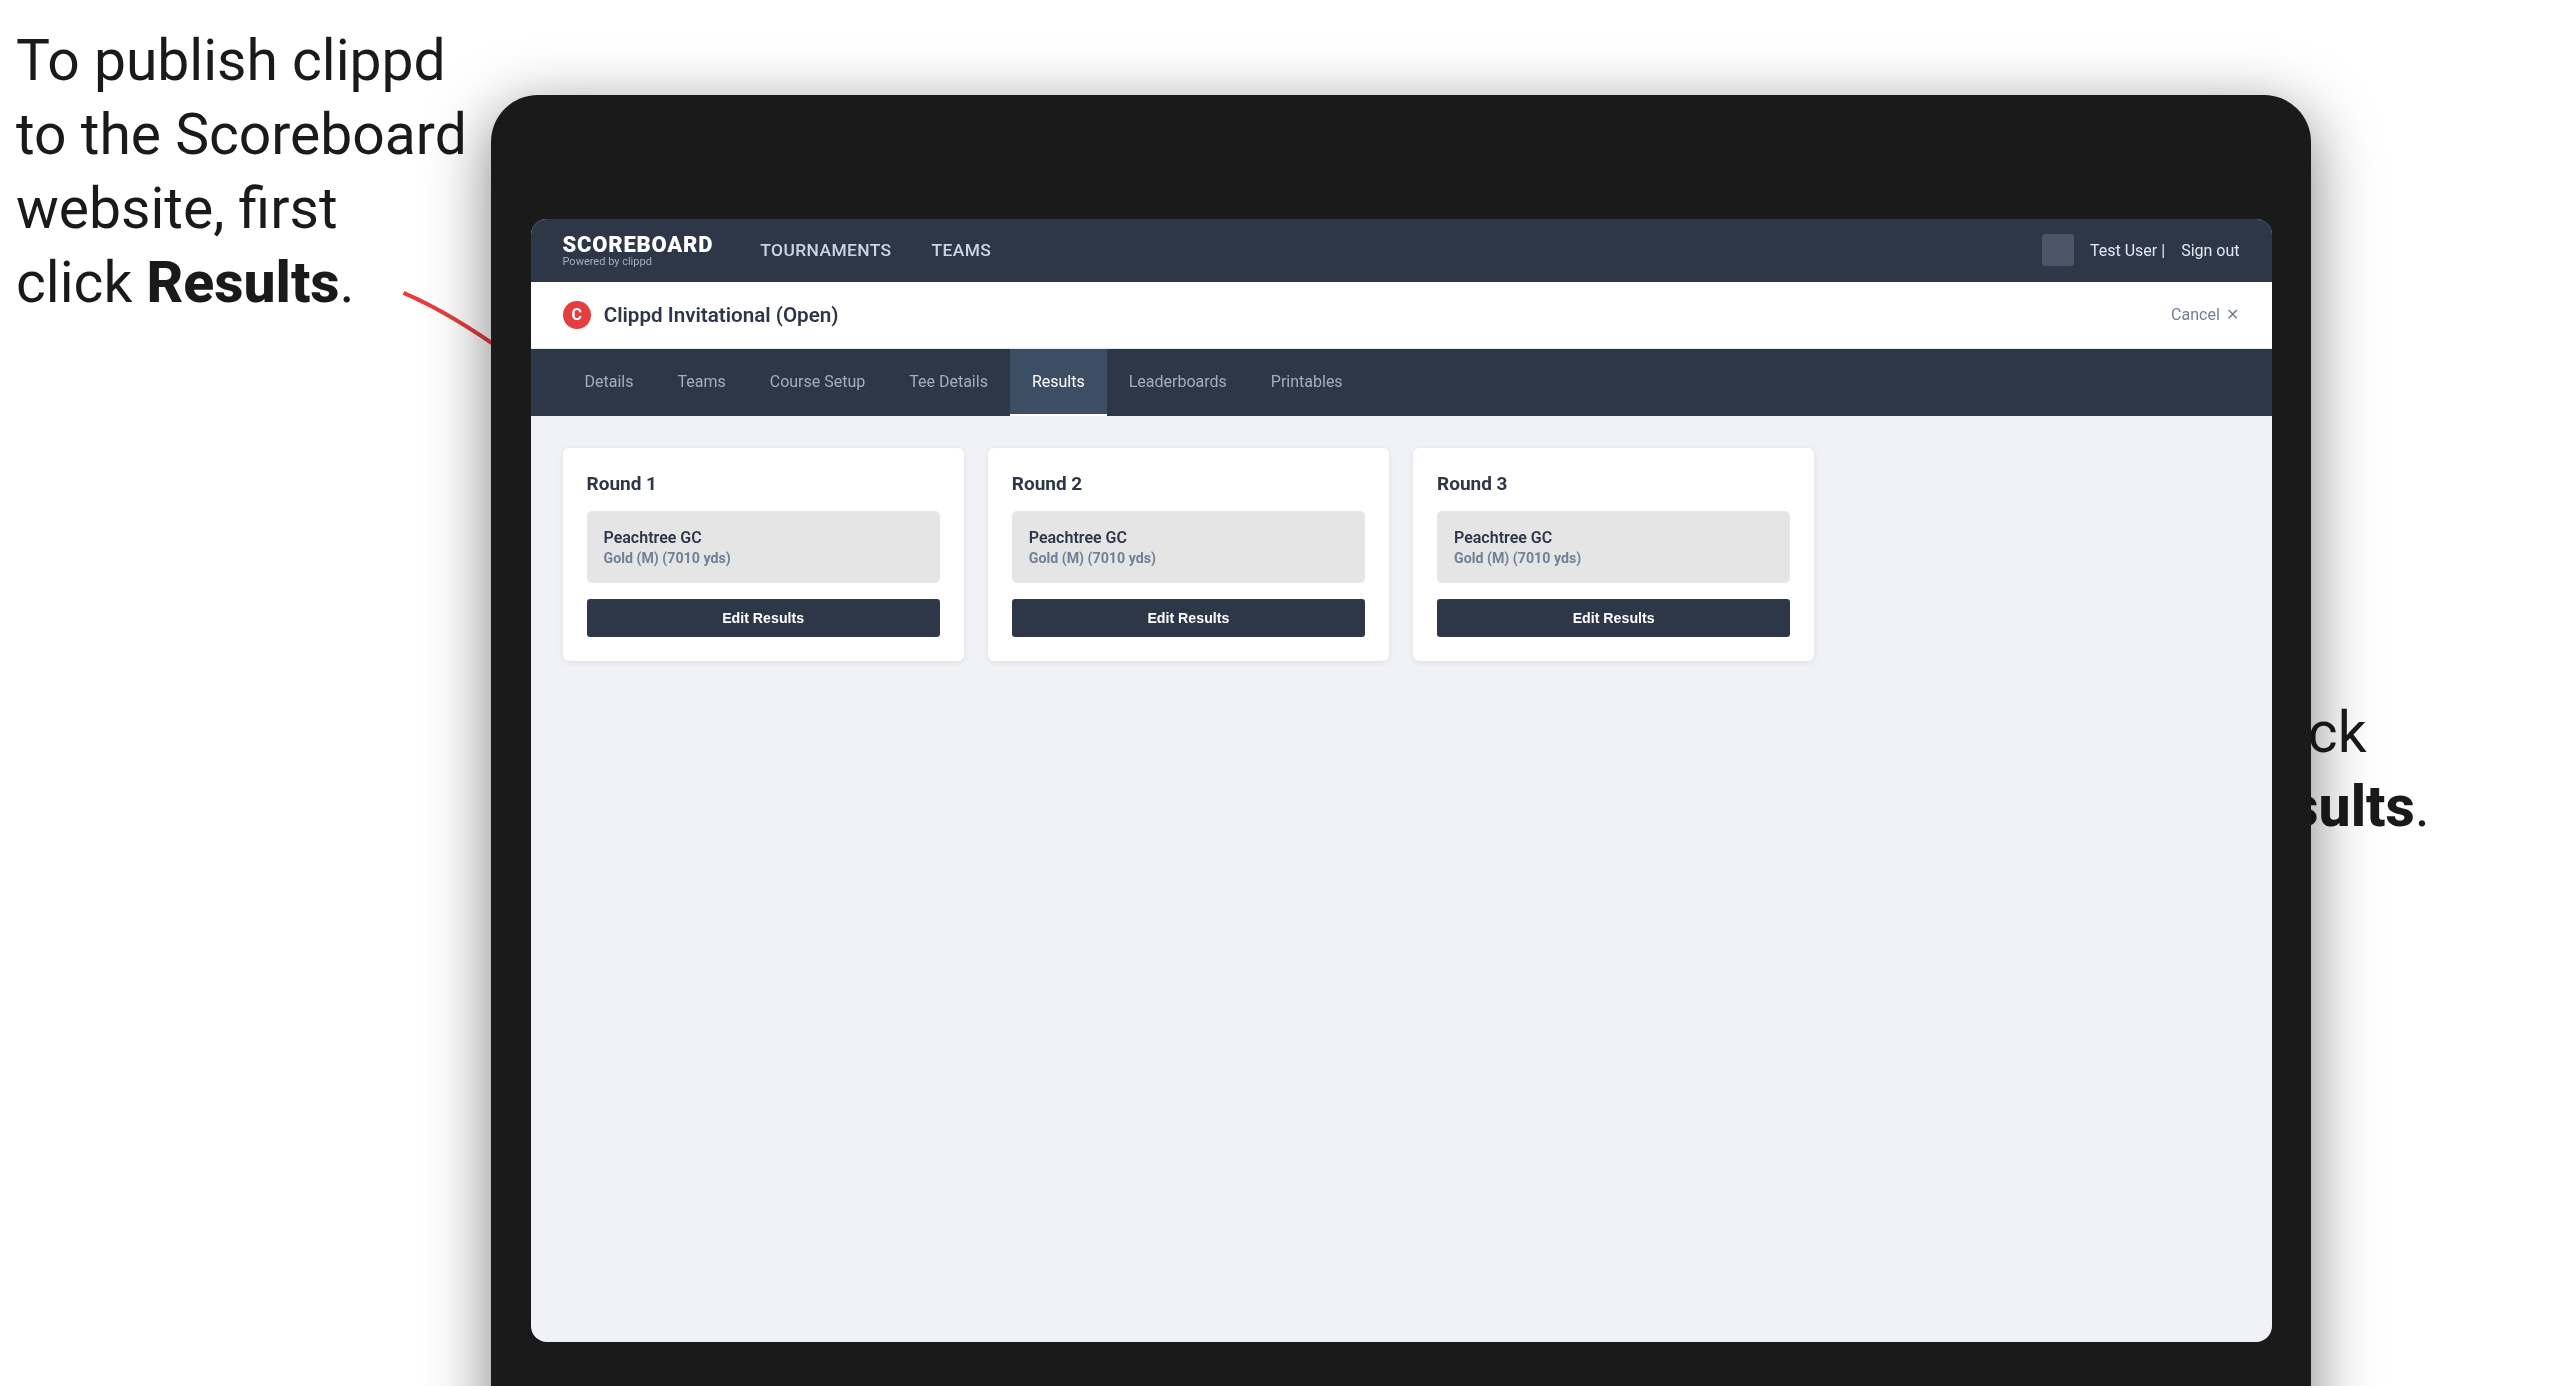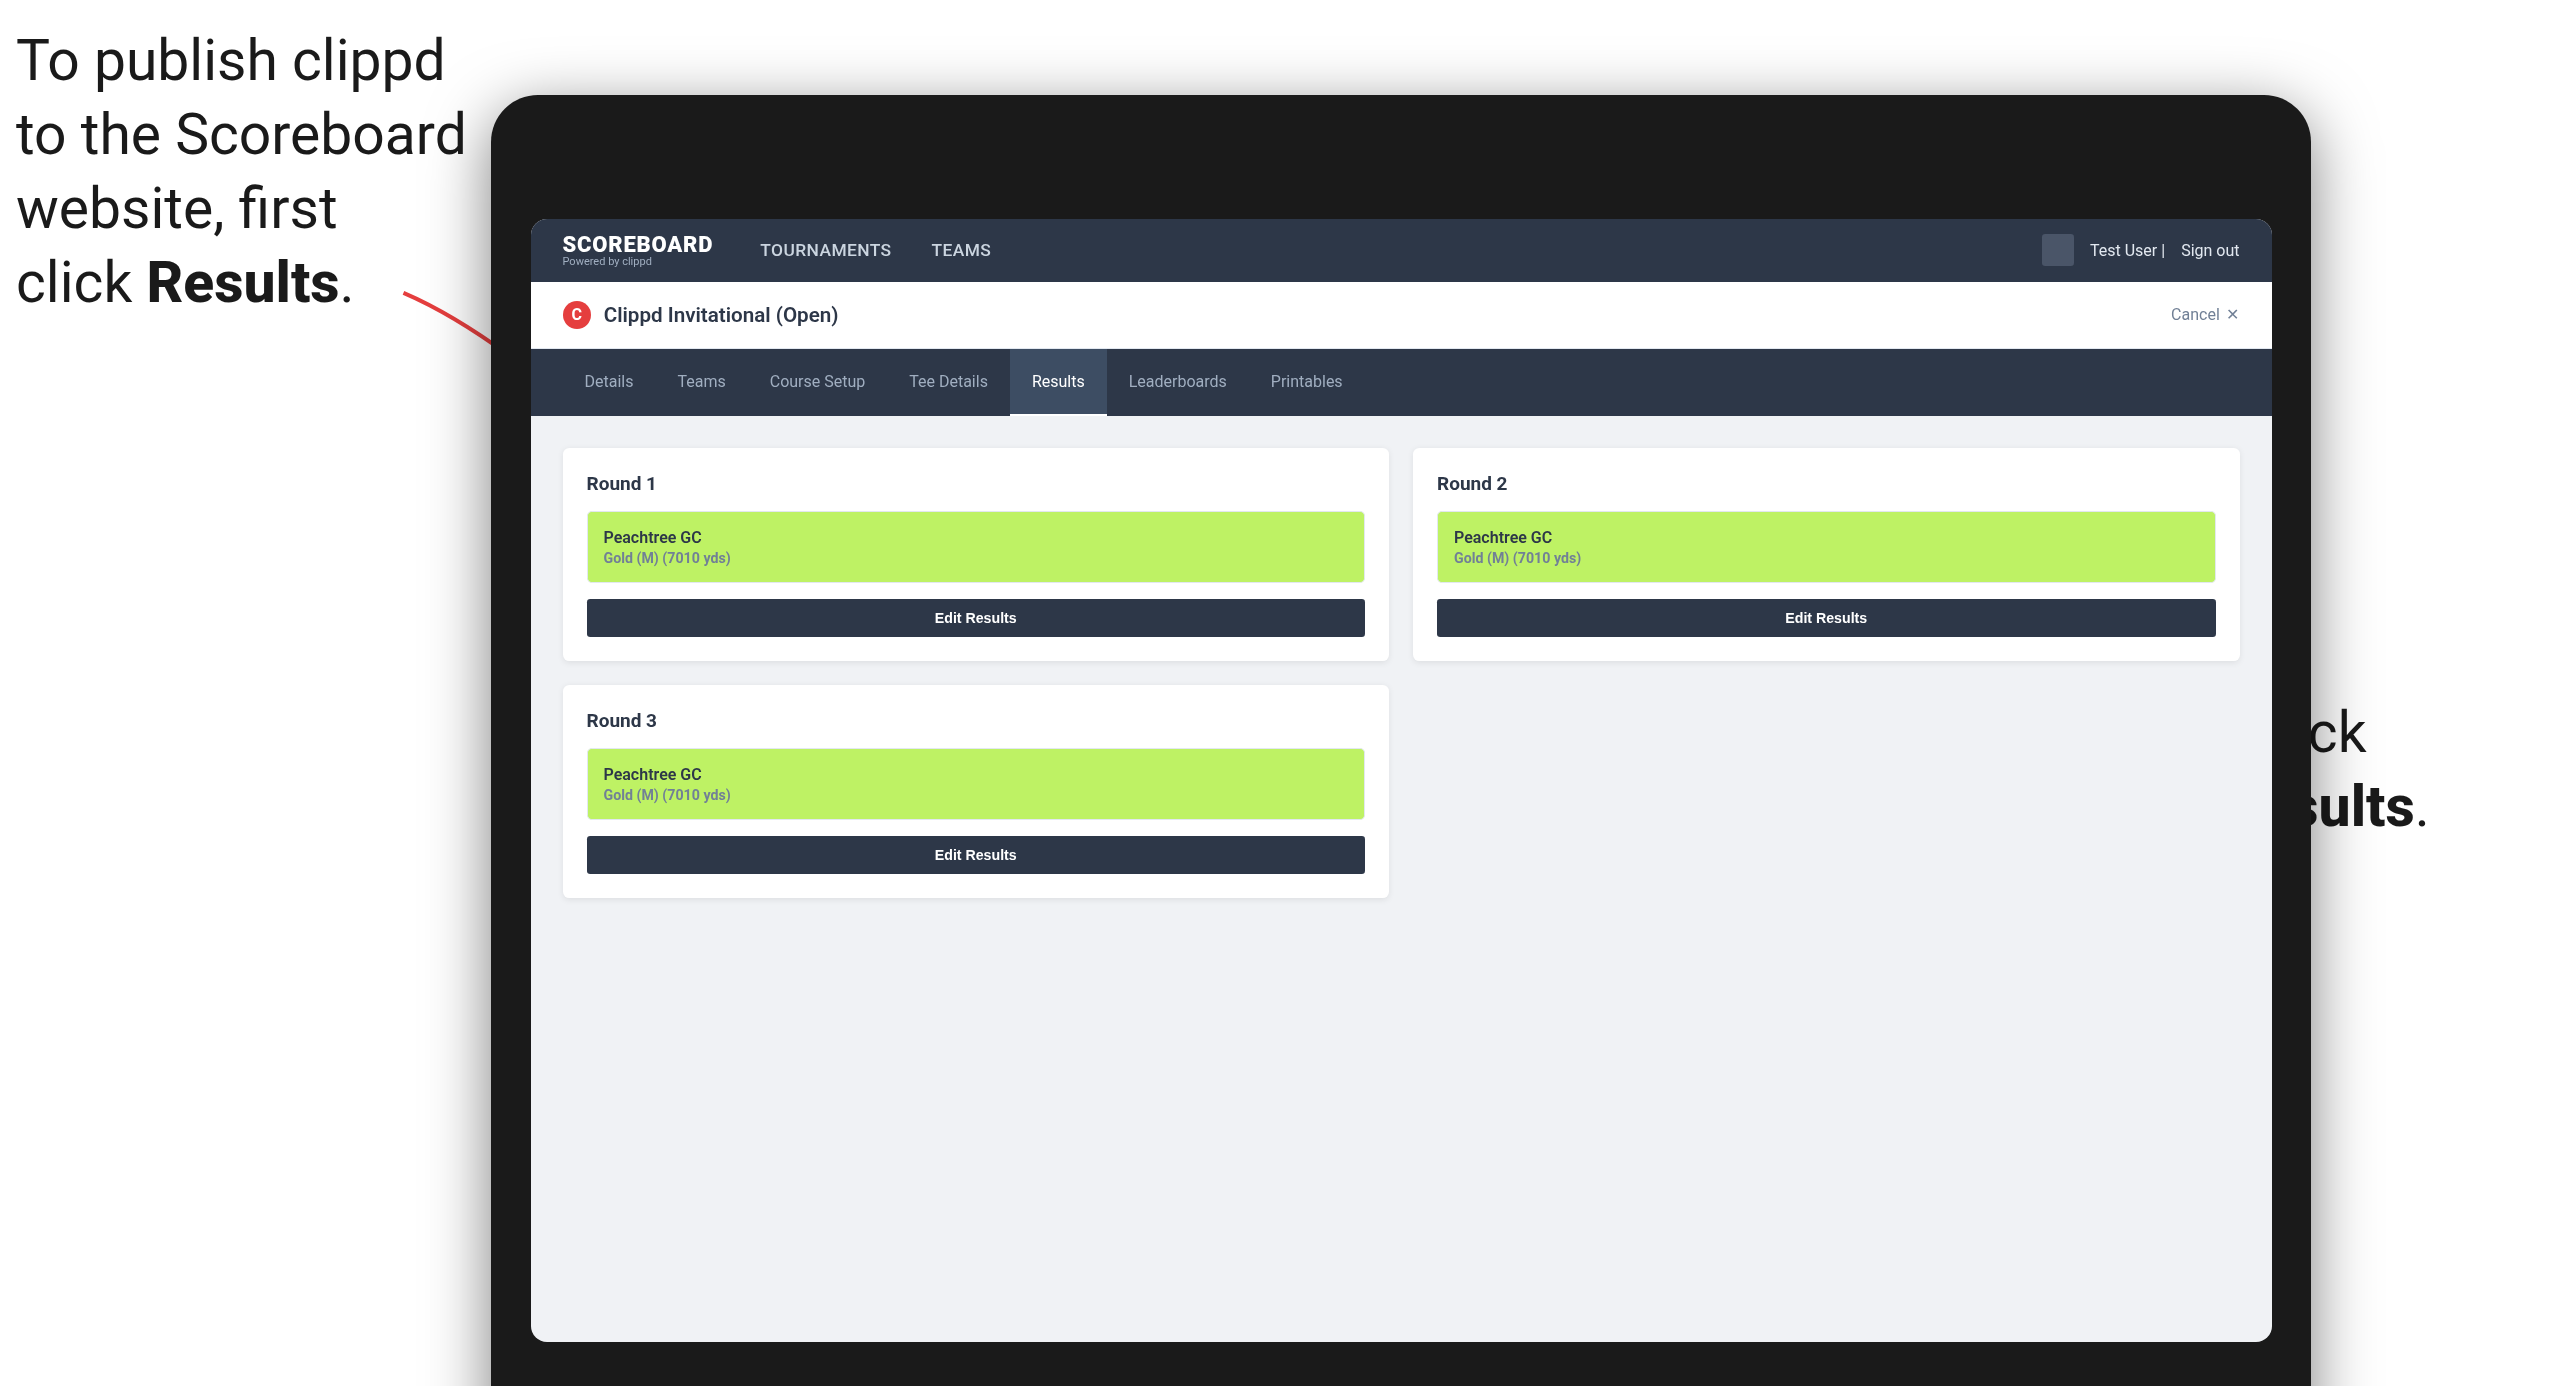--- a/index.html
+++ b/index.html
@@ -206,41 +206,41 @@
 
     
     .content-area {
       flex: 1;
       padding: 32px;
       overflow: auto;
     }
 
     .rounds-grid {
       display: grid;
-      grid-template-columns: repeat(2, 1fr);
+      grid-template-columns: repeat(4, 1fr);
       gap: 24px;
     }
 
     
     .round-card {
       background: #ffffff;
       border-radius: 6.3px;
       padding: 24px;
       box-shadow: 0 1.6px 6.3px rgba(0,0,0,0.08);
     }
 
     .round-title {
       font-size: 19px;
       font-weight: 700;
       color: #2d3748;
       margin-bottom: 16px;
     }
 
     .course-card {
-      background: #bef264;
+      background: #e5e5e5;
       border: 0.8px solid #e2e8f0;
       border-radius: 4.7px;
       padding: 16px;
       margin-bottom: 16px;
     }
 
     .course-name {
       font-size: 16px;
       font-weight: 600;
       color: #2d3748;

